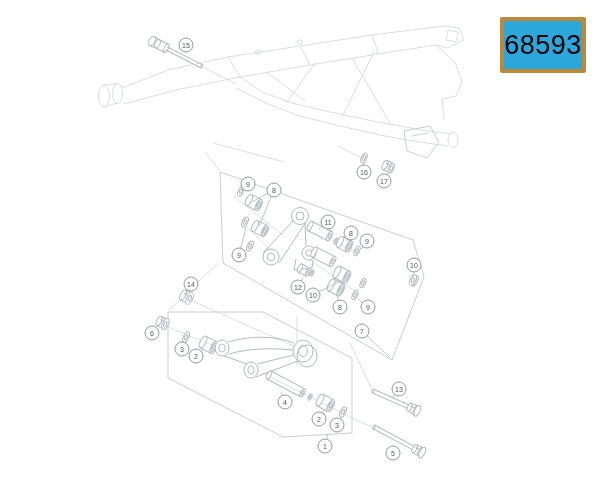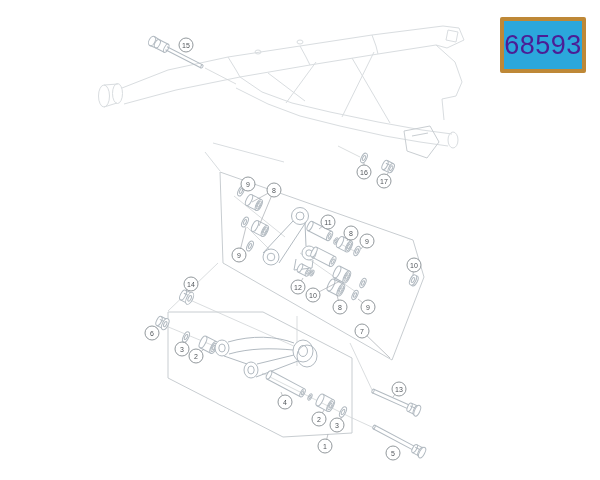--- a/index.html
+++ b/index.html
@@ -393,16 +393,16 @@
           <text x="325" y="448.5" class="callout-num">1</text>
         </g>
         <g>
           <circle cx="393" cy="453" r="7" class="callout-circle"></circle>
           <text x="393" y="455.5" class="callout-num">5</text>
         </g>
       </g>
 </svg>
 
 <div id="badge" style="background: rgb(43, 167, 220); border-color: rgb(190, 136, 55);">
-  <span style="color: #4c1d95;">68593</span>
+  <span style="color: #000000;">68593</span>
 </div>
 
 </div>
 
 </body></html>

